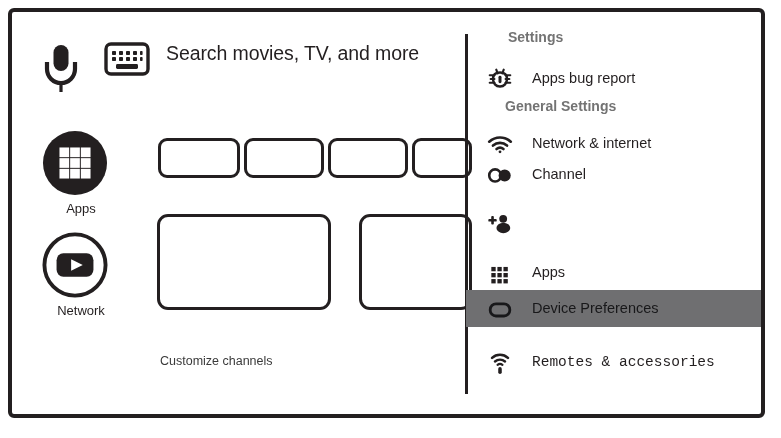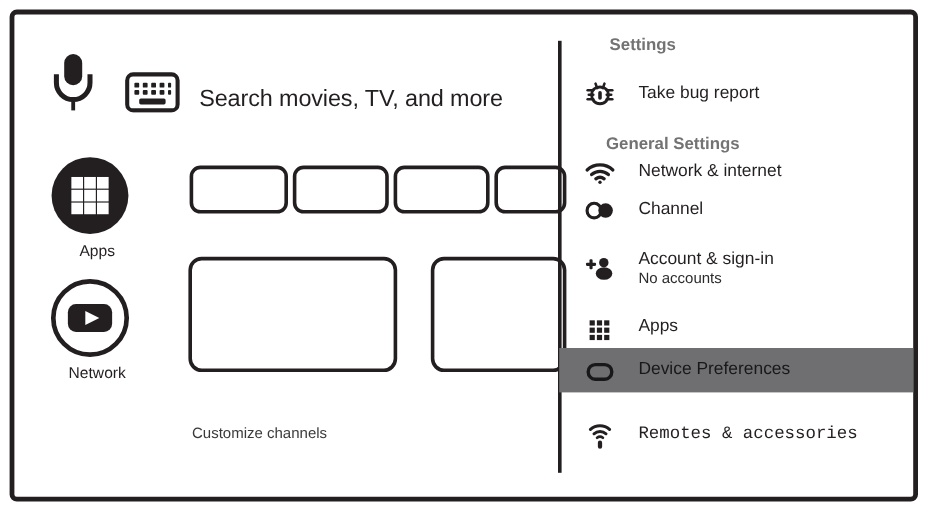--- a/index.html
+++ b/index.html
@@ -36,21 +36,21 @@
     top: 0;
     width: 454px;
     height: 100%;
   }
   
   #search-row {
     position: absolute;
     left: 28px;
     top: 30px;
     display: flex;
-    align-items: flex-end;
+    align-items: flex-start;
   }
   #mic-icon { width: 42px; height: 52px; display: block; }
   #kbd-icon { width: 46px; height: 34px; display: block; margin-left: 22px; }
   #search-label {
     margin-left: 16px;
     font-size: 19.5px;
     color: #231f20;
     letter-spacing: -0.1px;
     white-space: nowrap;
   }
@@ -112,21 +112,21 @@
     height: 100%;
   }
   .pane-heading {
     position: absolute;
     font-weight: bold;
     font-size: 14px;
     color: #737373;
     white-space: nowrap;
   }
   #settings-title { left: 42px; top: 17px; }
-  #general-title  { left: 39px; top: 99px; }
+  #general-title  { left: 39px; top: 86px; }
 
   .menu-row {
     position: absolute;
     left: 0;
     right: 0;
     height: 37px;
     display: flex;
     align-items: center;
   }
   .menu-row.highlight { background: #6f6f71; padding-left: 34px; }
@@ -265,21 +265,21 @@
               <path d="M21 19 H26"></path>
               <path d="M5 15 H9"></path>
               <path d="M21 15 H25"></path>
             </g>
             <path d="M15 8 C20 8 22.5 11 22.5 15 C22.5 19.5 19.5 23 15 23
                      C10.5 23 7.5 19.5 7.5 15 C7.5 11 10 8 15 8 Z" fill="none" stroke="#231f20" stroke-width="2.6"></path>
             <rect x="13.4" y="11.5" width="3.2" height="8" rx="1.6" fill="#231f20"></rect>
           </svg>
         </span>
         <div class="menu-text">
-          <div class="menu-label">Take bug report</div>
+          <div class="menu-label">Apps bug report</div>
         </div>
       </div>
 
       <div class="menu-row" style="top:113px;">
         <span class="menu-icon">
           <svg viewBox="0 0 30 30" width="28" height="28">
             <g fill="none" stroke="#231f20" stroke-linecap="round">
               <path d="M3.5 12.5 A17 17 0 0 1 26.5 12.5" stroke-width="2.9"></path>
               <path d="M7.5 16.6 A11.5 11.5 0 0 1 22.5 16.6" stroke-width="2.9"></path>
               <path d="M11.3 20.4 A6 6 0 0 1 18.7 20.4" stroke-width="2.9"></path>
@@ -308,24 +308,20 @@
         <span class="menu-icon">
           <svg viewBox="0 0 30 30" width="28" height="28">
             <g fill="#231f20">
               <rect x="2.5" y="9.6" width="9" height="2.8" rx="1"></rect>
               <rect x="5.6" y="6.5" width="2.8" height="9" rx="1"></rect>
               <circle cx="18.4" cy="9.5" r="4.2"></circle>
               <ellipse cx="18.6" cy="19.2" rx="7.4" ry="5.6"></ellipse>
             </g>
           </svg>
         </span>
-        <div class="menu-text">
-          <div class="menu-label">Account &amp; sign-in</div>
-          <div class="menu-sublabel">No accounts</div>
-        </div>
       </div>
 
       <div class="menu-row" style="top:242px;">
         <span class="menu-icon">
           <svg viewBox="0 0 30 30" width="26" height="26">
             <g fill="#231f20">
               <rect x="5" y="8" width="5" height="5"></rect>
               <rect x="12" y="8" width="5" height="5"></rect>
               <rect x="19" y="8" width="5" height="5"></rect>
               <rect x="5" y="15" width="5" height="5"></rect>

